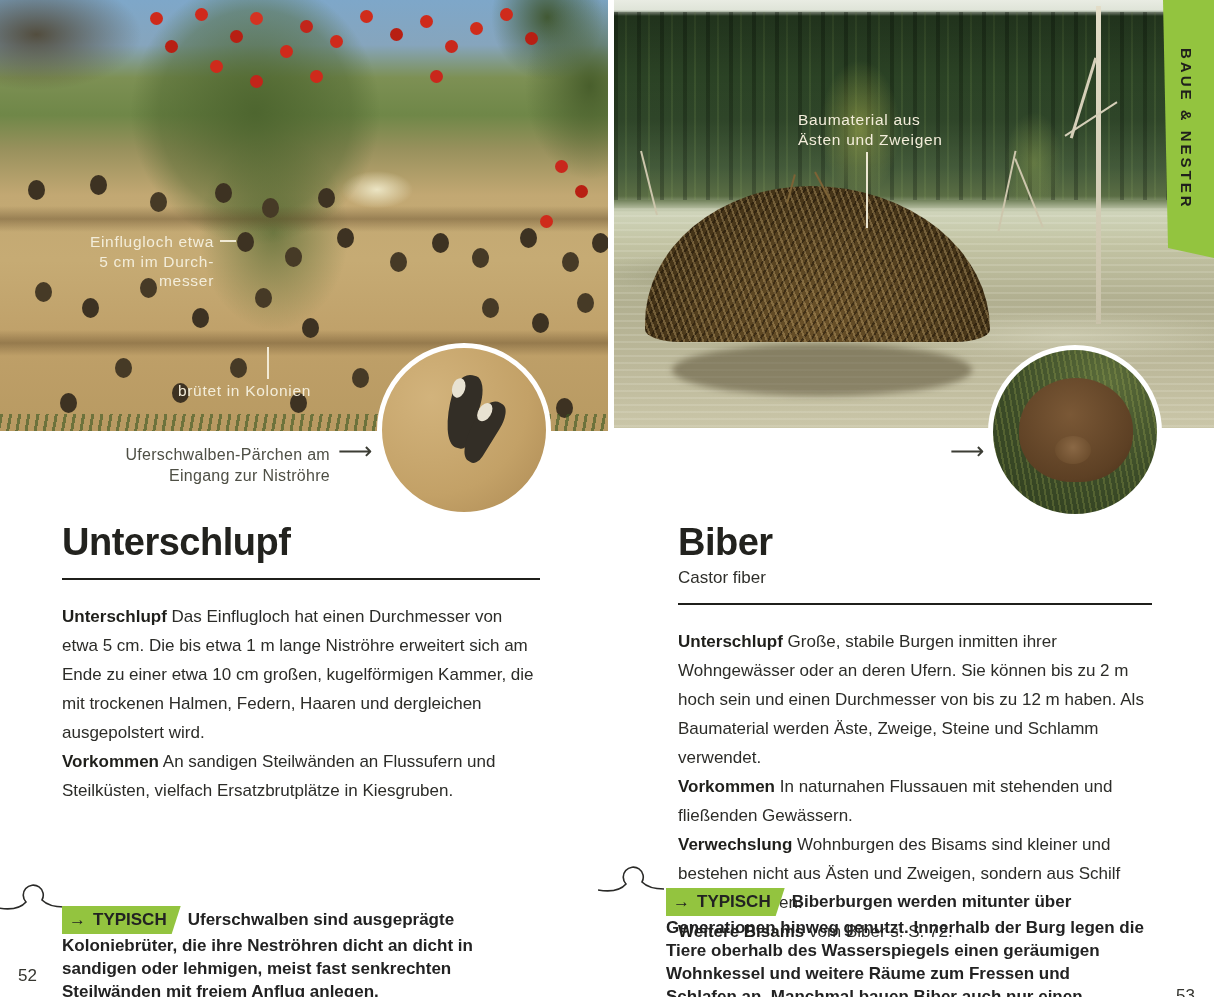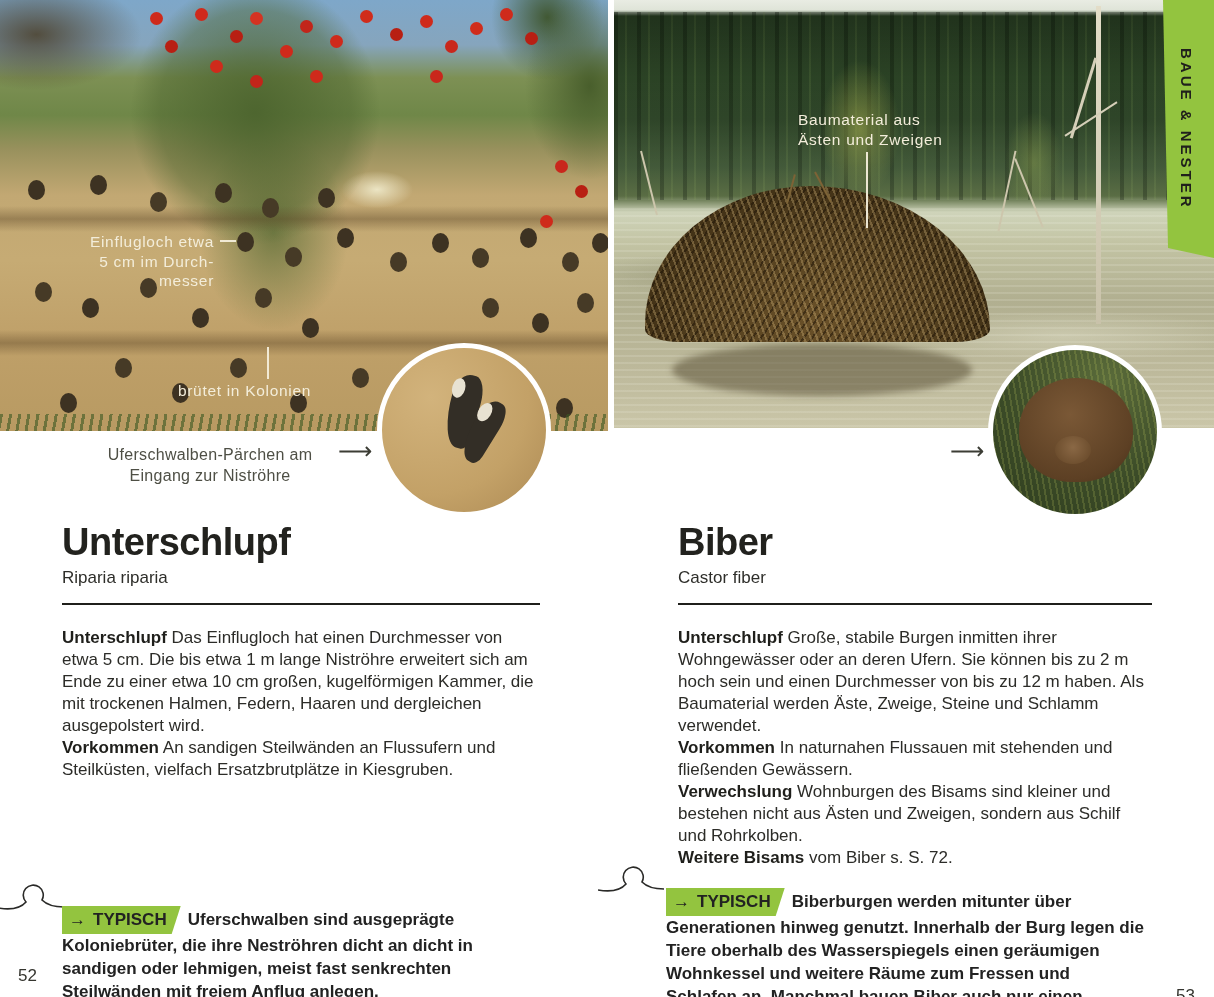--- a/index.html
+++ b/index.html
@@ -95,34 +95,34 @@
   .anno-hole{left:58px;top:232px;width:156px;text-align:right;}
   .anno-colony{left:152px;top:381px;width:185px;text-align:center;}
   .anno-material{left:798px;top:110px;width:170px;}
   .leader{background:rgba(244,238,219,.95);}
   .leader-hole{left:220px;top:240px;width:16px;height:2px;}
   .leader-colony{left:267px;top:347px;width:2px;height:32px;}
   .leader-material{left:866px;top:152px;width:2px;height:76px;}
 
   
   .caption{font-size:16px;line-height:21px;letter-spacing:.3px;color:#4e4f45;}
-  .caption-left{left:90px;top:444px;width:240px;text-align:center;}
+  .caption-left{left:90px;top:444px;width:240px;text-align:right;}
   .caption-right{left:702px;top:444px;width:240px;text-align:right;}
   .cap-arrow{font-size:24px;color:#3c3d35;line-height:20px;}
   .cap-arrow-left{left:338px;top:441px;}
   .cap-arrow-right{left:950px;top:441px;}
 
   
   .col{position:absolute;top:521px;}
   .col-left{left:62px;width:478px;}
   .col-right{left:678px;width:474px;}
   .col h1{margin:0;font-size:38px;line-height:42px;letter-spacing:-.5px;color:#22221e;}
   .latin{margin-top:5px;font-size:17px;color:#2e2e2a;}
   .rule{margin-top:15px;height:0;border:none;border-top:2px solid #1f1f1b;}
-  .bodytext{margin-top:22px;font-size:17px;line-height:22px;}
+  .bodytext{margin-top:22px;font-size:17px;line-height:29px;}
   .bodytext p{margin:0;}
   .bodytext b{color:#1f1f1b;}
 
   
   .typ{position:absolute;font-size:17px;font-weight:bold;line-height:23px;color:#222;}
   .typ-left{left:62px;top:889px;width:456px;}
   .typ-right{left:666px;top:871px;width:478px;}
   .typ-badge{display:inline-block;background:#93c43f;padding:2px 14px 3px 7px;margin-right:7px;
     clip-path:polygon(0 0,100% 0,calc(100% - 9px) 100%,0 100%);}
   .typ-badge .arr{margin-right:7px;font-weight:bold;}
@@ -184,21 +184,20 @@
     <div class="abs beaver"></div>
   </div>
 
   <div class="abs caption caption-left pre">Uferschwalben-Pärchen am
 Eingang zur Niströhre</div>
   <span class="abs cap-arrow cap-arrow-left">⟶</span>
   <span class="abs cap-arrow cap-arrow-right">⟶</span>
 
   <div class="col col-left">
     <h1>Unterschlupf</h1>
-    <div class="latin">Riparia riparia</div>
     <hr class="rule">
     <div class="bodytext">
       <p><b>Unterschlupf</b> <span>Das Einflugloch hat einen Durchmesser von etwa 5 cm. Die bis etwa 1 m lange Niströhre erweitert sich am Ende zu einer etwa 10 cm großen, kugelförmigen Kammer, die mit trockenen Halmen, Federn, Haaren und dergleichen ausgepolstert wird.</span></p>
       <p><b>Vorkommen</b> <span>An sandigen Steilwänden an Flussufern und Steilküsten, vielfach Ersatzbrutplätze in Kiesgruben.</span></p>
     </div>
   </div>
 
   <div class="col col-right">
     <h1>Biber</h1>
     <div class="latin">Castor fiber</div>

